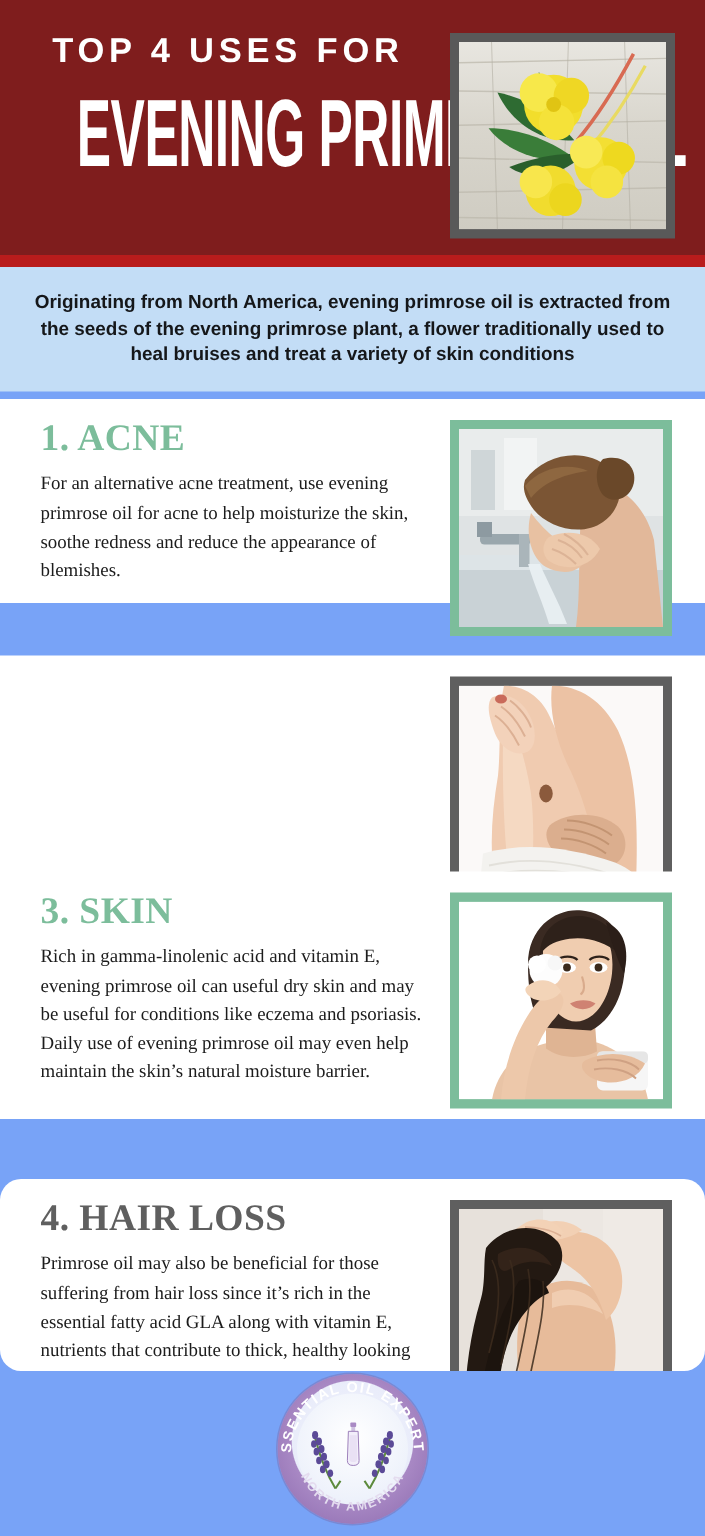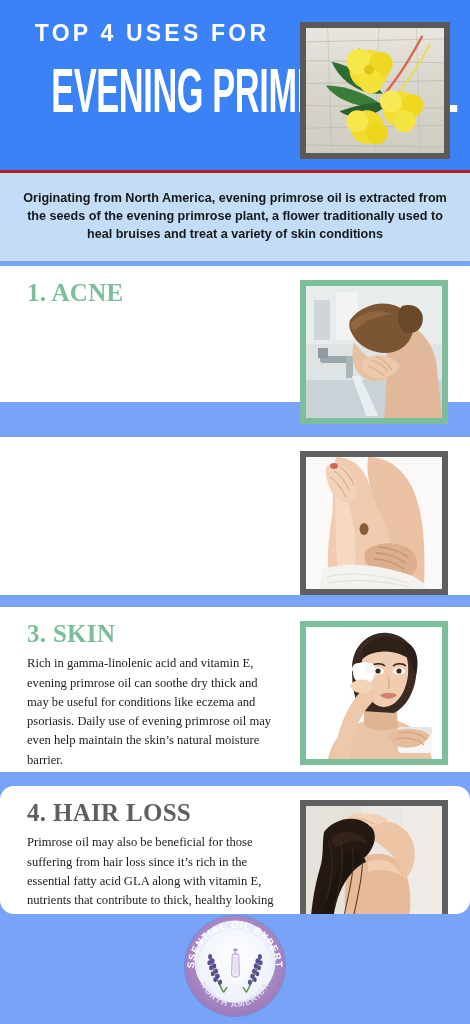--- a/index.html
+++ b/index.html
@@ -20,21 +20,21 @@
     height: 1024px;
     background: #78a3f7;
     overflow: hidden;
   }
 
   
   .header {
     position: absolute;
     left: 0; top: 0;
     width: 470px; height: 170px;
-    background: #3b82f6;
+    background: #7f1d1d;
   }
   .header-titles {
     position: absolute;
     left: 8px; top: 22px;
     width: 288px;
     text-align: center;
   }
   .kicker {
     color: #ffffff;
     font-family: "Liberation Sans", sans-serif;
@@ -65,21 +65,21 @@
     padding: 6px;
     box-sizing: border-box;
   }
 
   
   .intro {
     position: absolute;
     left: 0; top: 170px;
     width: 470px; height: 96px;
     background: #c3ddf6;
-    border-top: 3px solid #b91c1c;
+    border-top: 8px solid #b91c1c;
     border-bottom: 5px solid #78a3f7;
     box-sizing: border-box;
     display: flex;
     align-items: center;
     justify-content: center;
   }
   .intro p {
     margin: 0;
     padding: 0 18px;
     color: #15171a;
@@ -271,20 +271,21 @@
   </div>
 
   <div class="intro">
     <p>Originating from North America, evening primrose oil is extracted from the seeds of the evening primrose plant, a flower traditionally used to heal bruises and treat a variety of skin conditions</p>
   </div>
 
   <div class="card" id="card-0" style="top:266px;height:136px;">
     <div class="card-inner">
       <div class="card-text">
         <h2 class="sec-heading green">1. ACNE</h2>
+        <p class="sec-body">For an alternative acne treatment, use evening primrose oil for acne to help moisturize the skin, soothe redness and reduce the appearance of blemishes.</p>
       </div>
       <div class="card-photo green">
         <div class="photo-fill">
           <svg width="100%" height="100%" viewBox="0 0 136 132" preserveAspectRatio="none" aria-hidden="true">
             <rect width="136" height="132" fill="#dfe3e4"></rect>
             <rect x="0" y="0" width="136" height="58" fill="#e9ecec"></rect>
             <rect x="8" y="14" width="16" height="40" fill="#cfd6d8"></rect>
             <rect x="30" y="6" width="22" height="48" fill="#f2f4f4"></rect>
             <rect x="0" y="92" width="136" height="40" fill="#c9d2d6"></rect>
             <rect x="0" y="84" width="136" height="10" fill="#dde4e7"></rect>
@@ -354,25 +355,25 @@
               <path d="M22 126 C48 121 78 124 104 130"></path>
             </g>
           </svg>
         </div>
       </div>
     </div>
   </div>
 
   <div class="divider" style="top:595px;"></div>
 
-  <div class="card" id="card-2" style="top:607px;height:165px;">
+  <div class="card" id="card-2" style="top:581px;height:165px;">
     <div class="card-inner">
       <div class="card-text">
         <h2 class="sec-heading green">3. SKIN</h2>
-        <p class="sec-body">Rich in gamma-linolenic acid and vitamin E, evening primrose oil can soothe dry thick and may be useful for conditions like eczema and psoriasis. Daily use of evening primrose oil may even help maintain the skin’s natural moisture barrier.</p>
+        <p class="sec-body">Rich in gamma-linolenic acid and vitamin E, evening primrose oil can useful dry skin and may be useful for conditions like eczema and psoriasis. Daily use of evening primrose oil may even help maintain the skin’s natural moisture barrier.</p>
       </div>
       <div class="card-photo green">
         <div class="photo-fill">
           <svg width="100%" height="100%" viewBox="0 0 136 132" preserveAspectRatio="none" aria-hidden="true">
             <rect width="136" height="132" fill="#ffffff"></rect>
 
             <path d="M22 132 C26 110 42 98 60 94 L92 94 C110 100 122 112 126 132 Z" fill="#e9c4a6"></path>
 
             <path d="M58 72 L90 72 L92 100 C80 106 66 104 58 98 Z" fill="#dfb493"></path>
 

